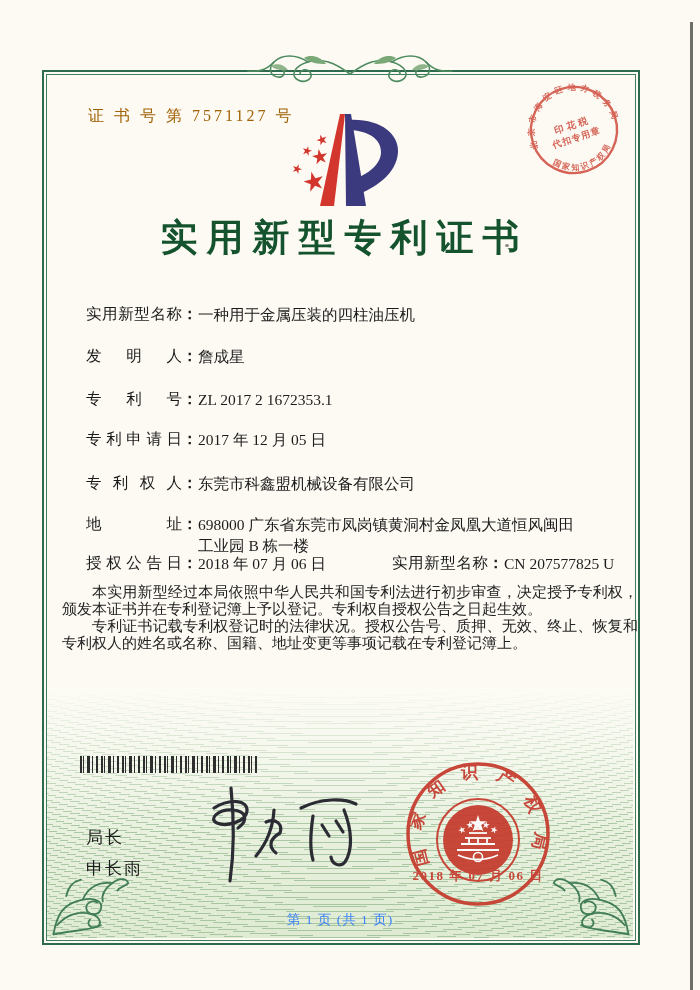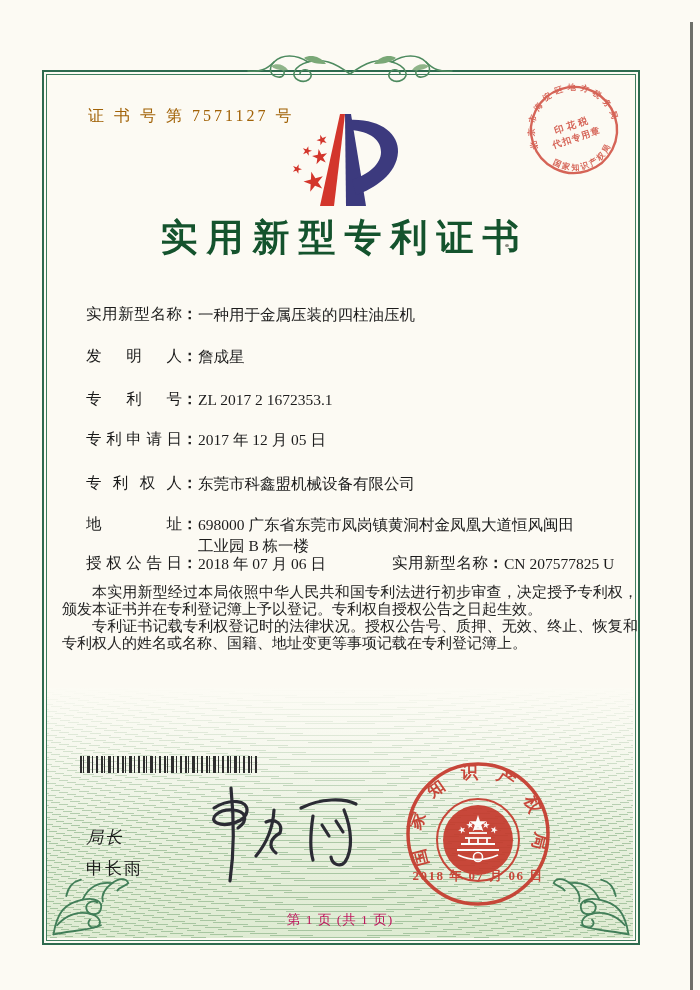--- a/index.html
+++ b/index.html
@@ -47,28 +47,28 @@
   .paras p { margin:0; text-indent:2em; }
   .barcode {
     position:absolute; left:80px; top:756px; width:177px; height:17px;
     background:repeating-linear-gradient(90deg,
       #2e2e2e 0 2px, transparent 2px 3px,
       #2e2e2e 3px 4px, transparent 4px 7px,
       #2e2e2e 7px 10px, transparent 10px 12px,
       #2e2e2e 12px 13px, transparent 13px 16px,
       #2e2e2e 16px 18px, transparent 18px 21px);
   }
-  .signer-title { position:absolute; left:86px; top:826px; font-size:17px; letter-spacing:2px; color:#1c1c1c;font-style:italic; }
+  .signer-title { position:absolute; left:86px; top:826px; font-size:17px; letter-spacing:2px; color:#1c1c1c; }
   .signer-name  { position:absolute; left:86px; top:857px; font-size:17px; letter-spacing:2px; color:#1c1c1c; }
   .signature { position:absolute; left:186px; top:778px; }
   .seal { position:absolute; left:402px; top:758px; }
   .tax-stamp { position:absolute; left:526px; top:82px; }
   .footer {
     position:absolute; left:42px; top:911px; width:596px; text-align:center;
-    font-size:13.5px; letter-spacing:1px; color:#be185d;
+    font-size:13.5px; letter-spacing:1px; color:#3b82f6;
   }
   .orn-top { position:absolute; left:228px; top:44px; }
   .orn-bl { position:absolute; left:48px; top:854px; }
   .orn-br { position:absolute; left:550px; top:854px; transform:scaleX(-1); }
   svg text { font-family:"Liberation Serif", serif; }
 </style>
 </head>
 <body>
 
 <div id="paper">

